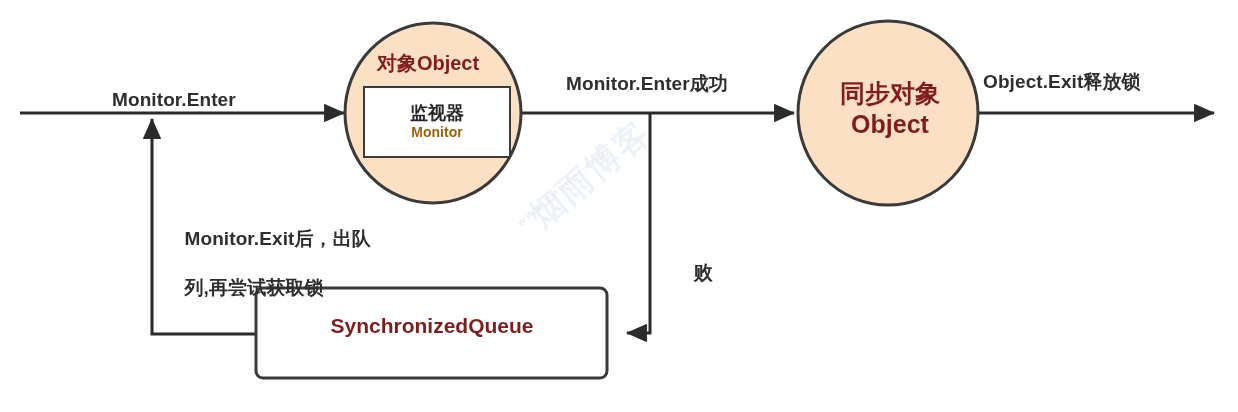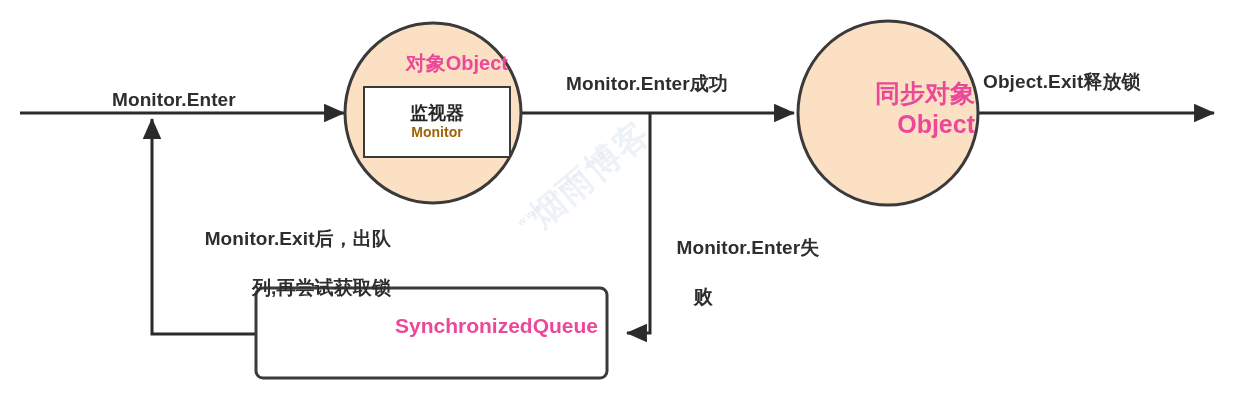--- a/index.html
+++ b/index.html
@@ -28,27 +28,27 @@
   .lbl {
     position: absolute;
     font-weight: bold;
     color: #2e2e2e;
     font-size: 19px;
     line-height: 1.28;
     white-space: pre;
     letter-spacing: 0.1px;
   }
   .lbl-center {
-    text-align: right;
+    text-align: left;
   }
   
   .node-text {
     position: absolute;
-    text-align: right;
-    color: #ec4899;
+    text-align: center;
+    color: #7f1d1d;
     font-weight: bold;
     pointer-events: none;
   }
   #circle1-caption {
     left: 348px;
     top: 50px;
     width: 160px;
     font-size: 20px;
   }
   #monitor-box {
@@ -199,17 +199,16 @@
   <div id="label-enter-ok" class="lbl">Monitor.Enter成功</div>
 
   <div id="label-exit-rel" class="lbl">Object.Exit释放锁</div>
 
   <div id="label-exit-after" class="lbl lbl-center">
     <span>Monitor.Exit后，出队</span><br>
     <span>列,再尝试获取锁</span>
   </div>
 
   <div id="label-enter-fail" class="lbl">
-    <span>Monitor.Enter失</span>
     <span class="l2">败</span>
   </div>
 
 </div>
 
 </body></html>

